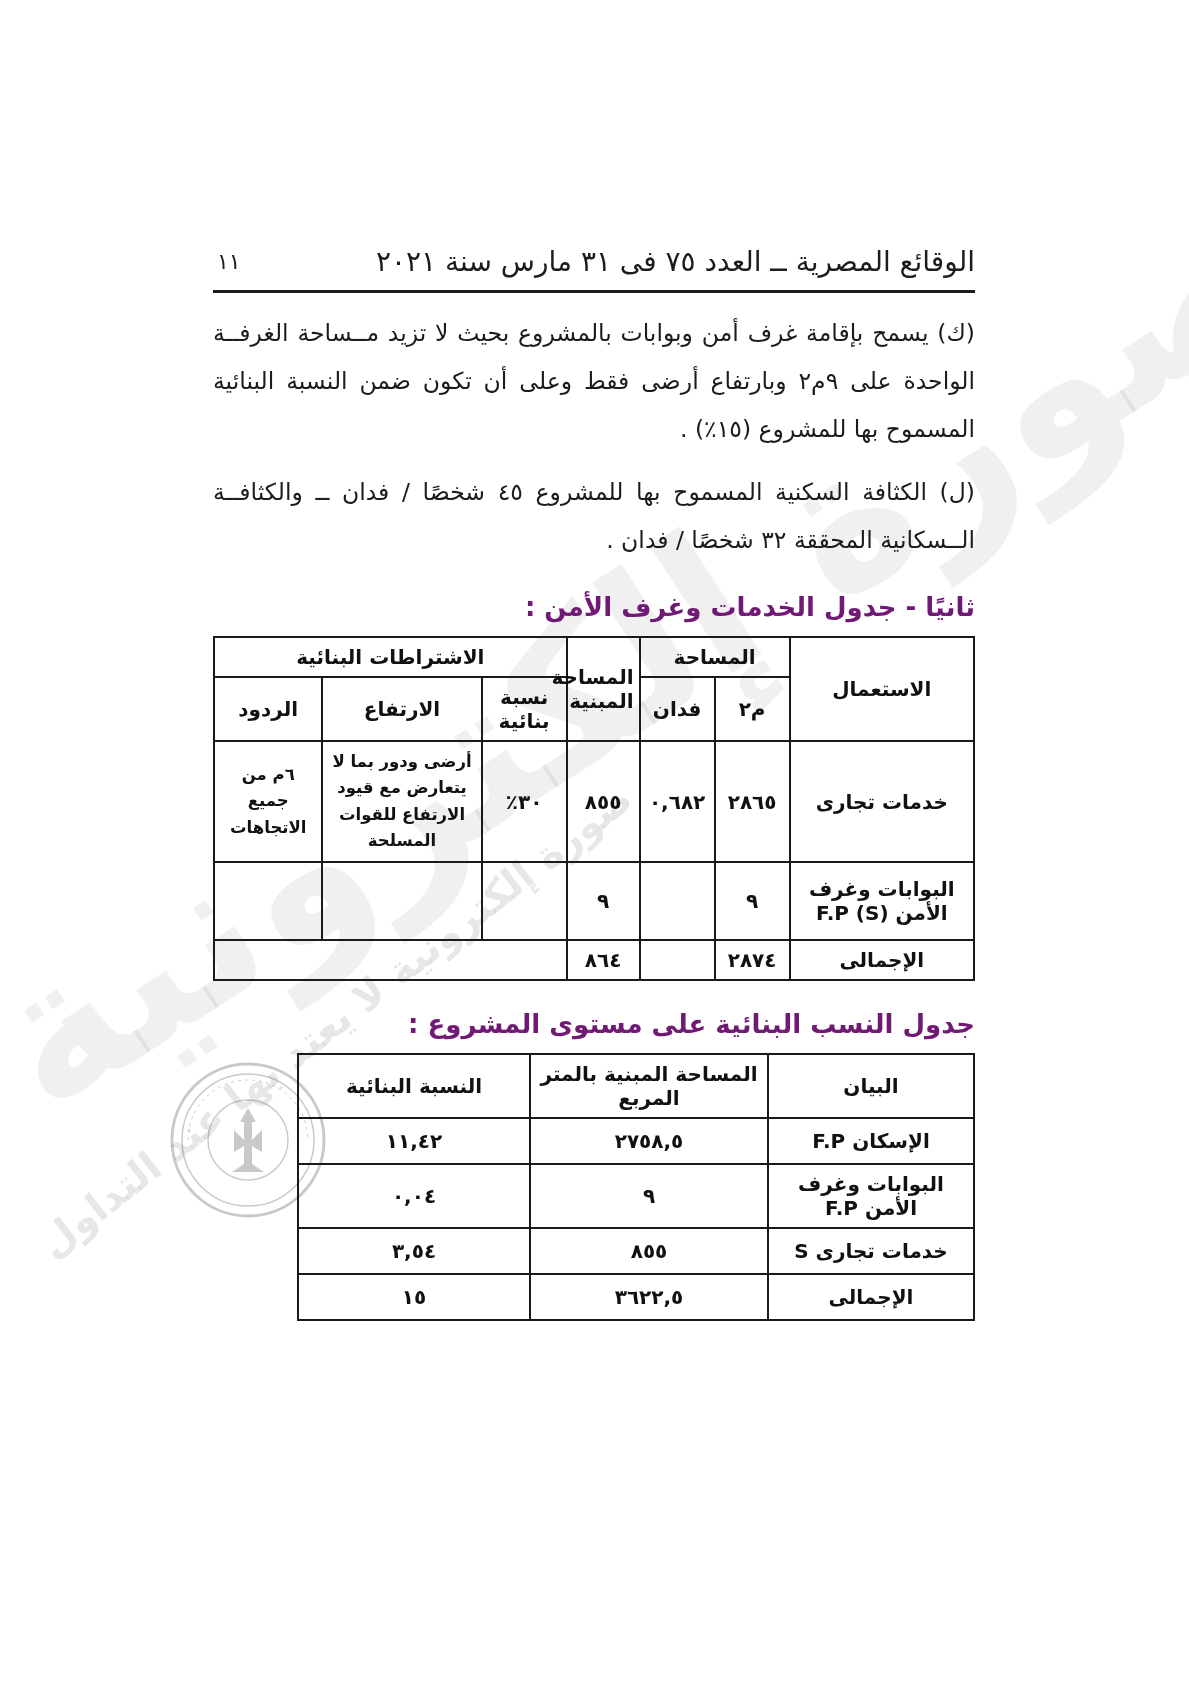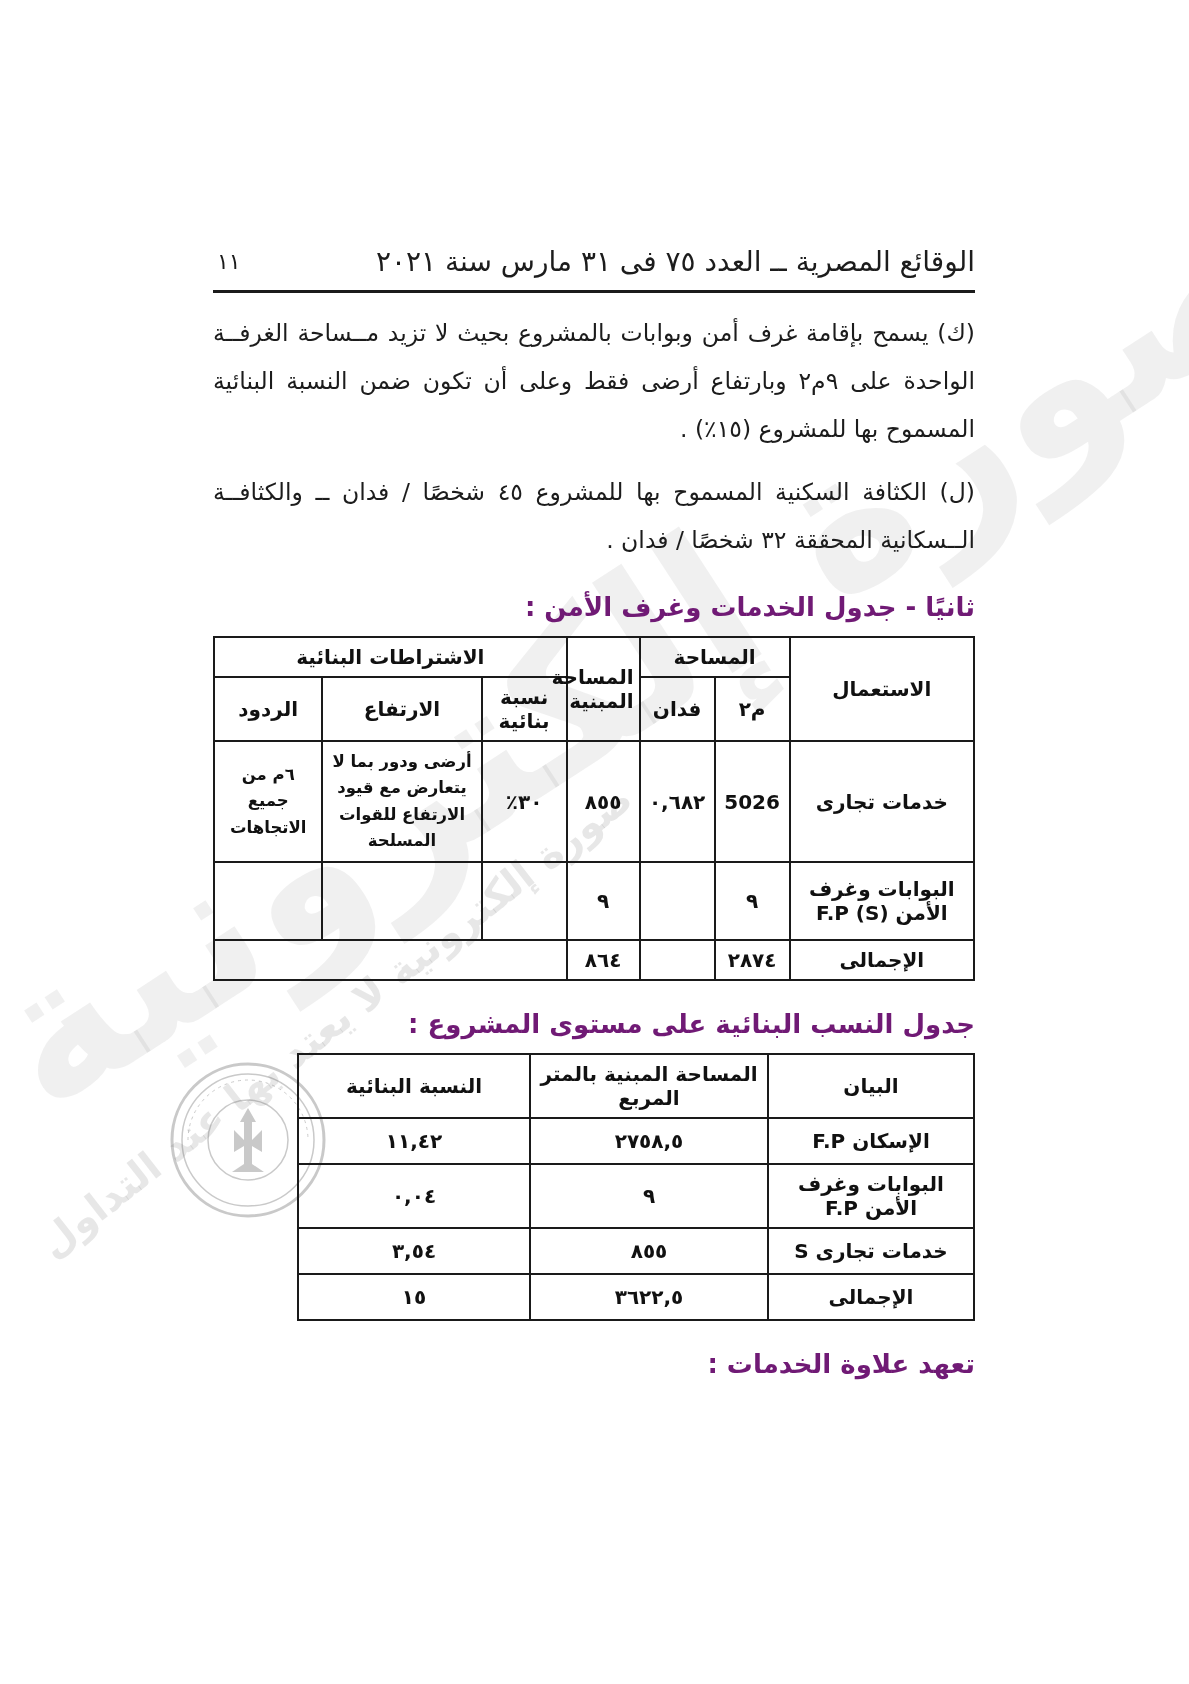--- a/index.html
+++ b/index.html
@@ -129,21 +129,21 @@
           <th>م٢</th>
           <th>فدان</th>
           <th>نسبة بنائية</th>
           <th>الارتفاع</th>
           <th>الردود</th>
         </tr>
       </thead>
       <tbody>
         <tr class="row-tall">
           <td>خدمات تجارى</td>
-          <td>5026</td>
+          <td>٢٨٦٥</td>
           <td>٠,٦٨٢</td>
           <td>٨٥٥</td>
           <td>٣٠٪</td>
           <td class="small">أرضى ودور بما لا يتعارض مع قيود الارتفاع للقوات المسلحة</td>
           <td class="small">٦م من جميع الاتجاهات</td>
         </tr>
         <tr class="row-tall">
           <td>البوابات وغرف الأمن F.P (S)</td>
           <td>٩</td>
           <td></td>
@@ -194,16 +194,15 @@
           <td>٣,٥٤</td>
         </tr>
         <tr>
           <td>الإجمالى</td>
           <td>٣٦٢٢,٥</td>
           <td>١٥</td>
         </tr>
       </tbody>
     </table>
 
-    <h2 class="sec-title">تعهد علاوة الخدمات :</h2>
 
   </div>
 </div>
 
 </body></html>

